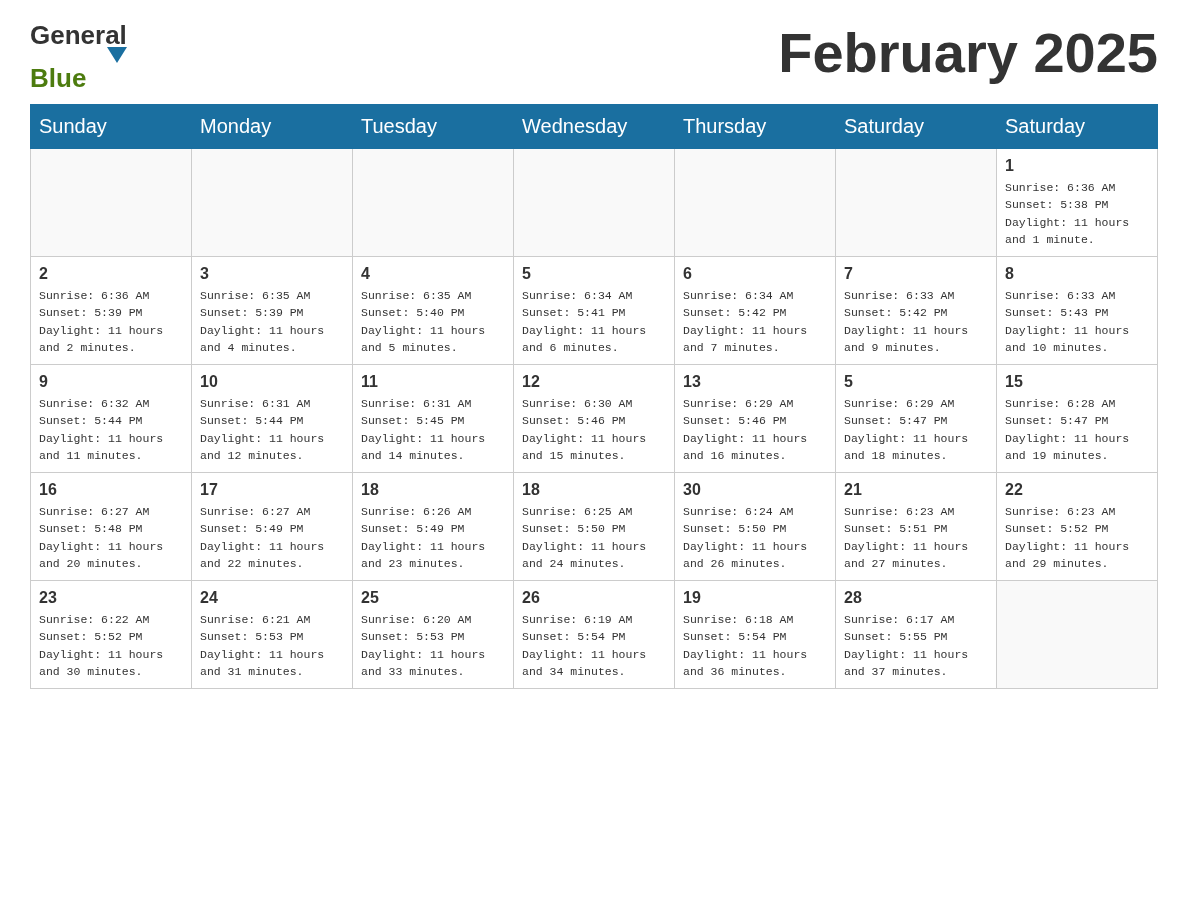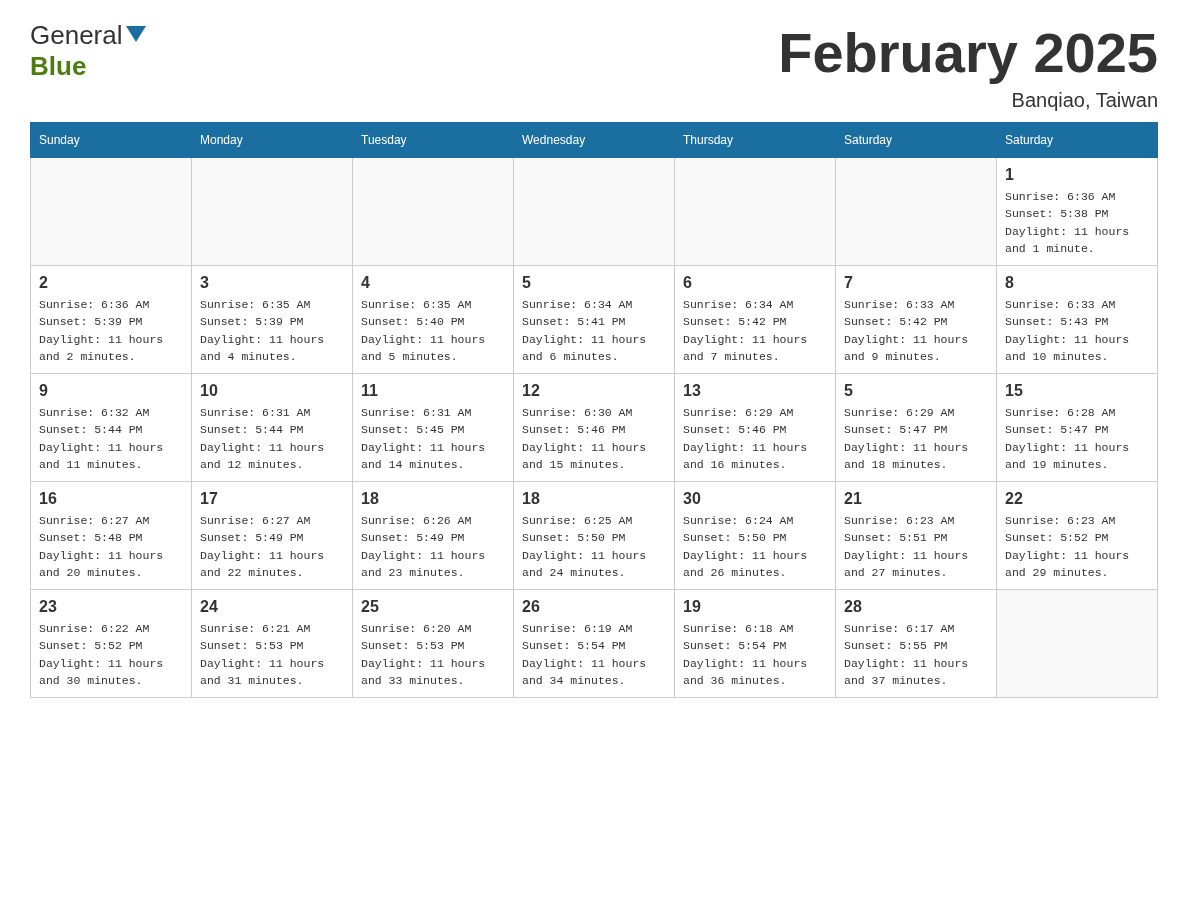--- a/index.html
+++ b/index.html
@@ -16,24 +16,25 @@
       align-items: flex-start;
       margin-bottom: 10px;
     }
     .logo {
       display: flex;
       flex-direction: column;
       align-items: flex-start;
     }
     .logo-general {
       font-size: 26px;
-      font-weight: normal;
+      font-weight: bold;
       color: #333;
       display: flex;
-      align-items: center;
+      align-items: flex-end;
+      flex-direction: column;
     }
     .logo-arrow {
       display: inline-block;
       width: 0;
       height: 0;
       border-left: 10px solid transparent;
       border-right: 10px solid transparent;
       border-top: 16px solid #1a6fa0;
       margin-left: 3px;
       margin-top: -4px;
@@ -58,21 +59,21 @@
     }
     .calendar {
       width: 100%;
       border-collapse: collapse;
       margin-top: 10px;
     }
     .calendar thead tr th {
       background-color: #1a6fa0;
       color: #fff;
       padding: 10px 8px;
-      font-size: 12px;
+      font-size: 20px;
       font-weight: normal;
       text-align: left;
       border: 1px solid #1a6fa0;
     }
     .calendar tbody tr td {
       vertical-align: top;
       padding: 8px;
       border: 1px solid #ccc;
       width: calc(100% / 7);
       min-height: 110px;
@@ -105,21 +106,20 @@
 <div class="header-area">
   <div class="logo">
     <div class="logo-general">
       <span>General</span>
       <span class="logo-arrow"></span>
     </div>
     <div class="logo-blue">Blue</div>
   </div>
   <div class="title-area">
     <div class="title-month">February 2025</div>
-    <div class="title-location">Banqiao, Taiwan</div>
   </div>
 </div>
 
 <table class="calendar">
   <thead>
     <tr>
     <th>Sunday</th>
         <th>Monday</th>
         <th>Tuesday</th>
         <th>Wednesday</th>

